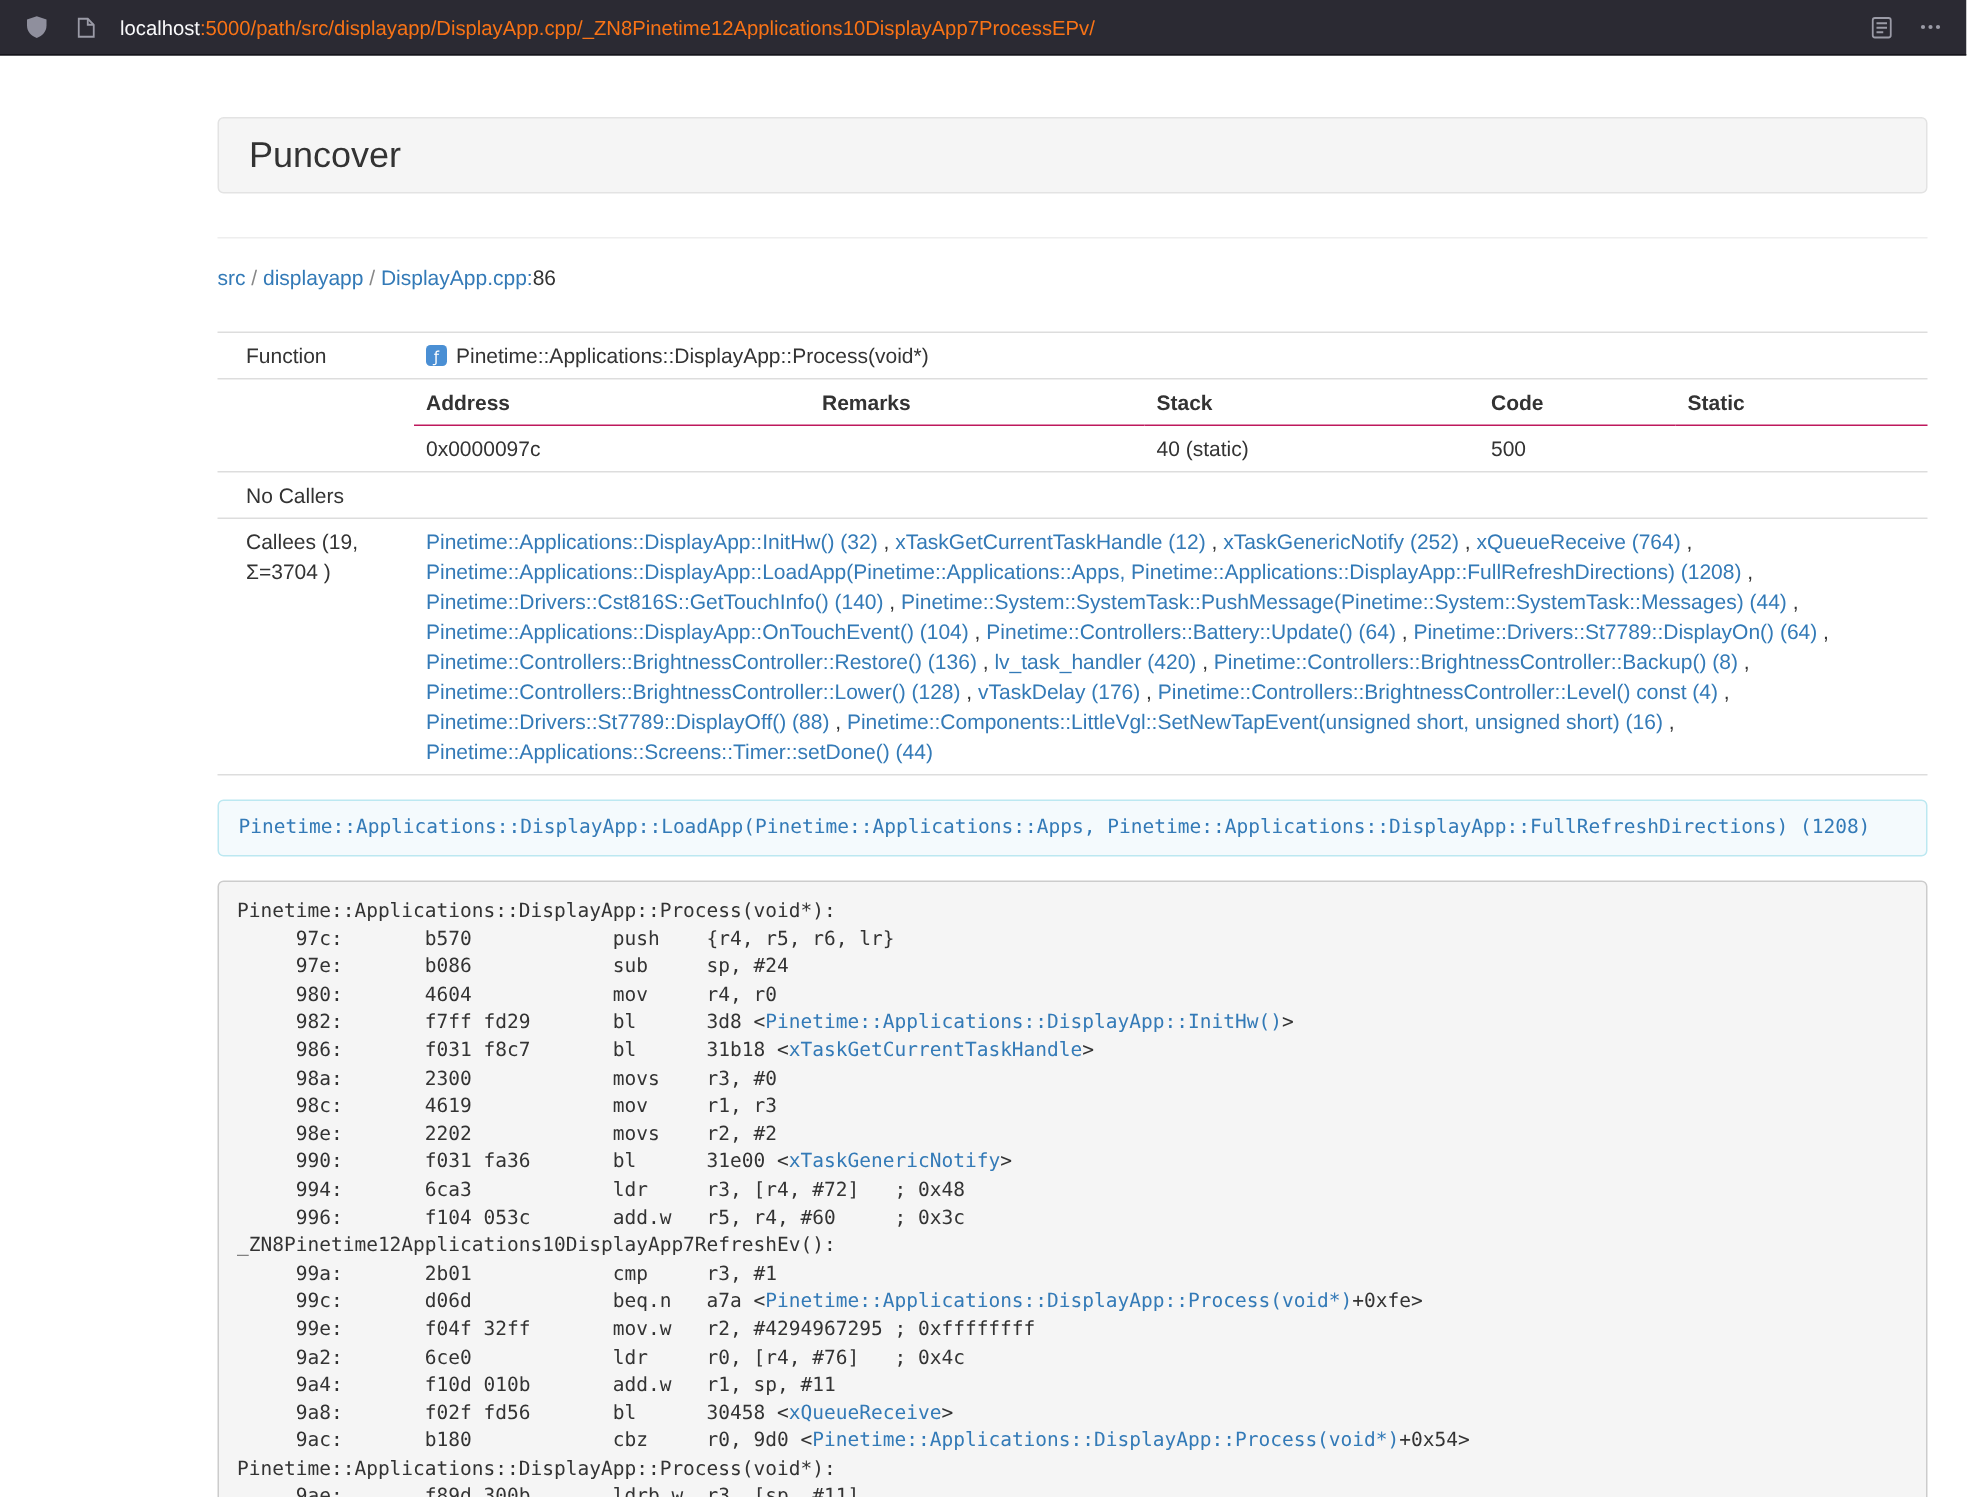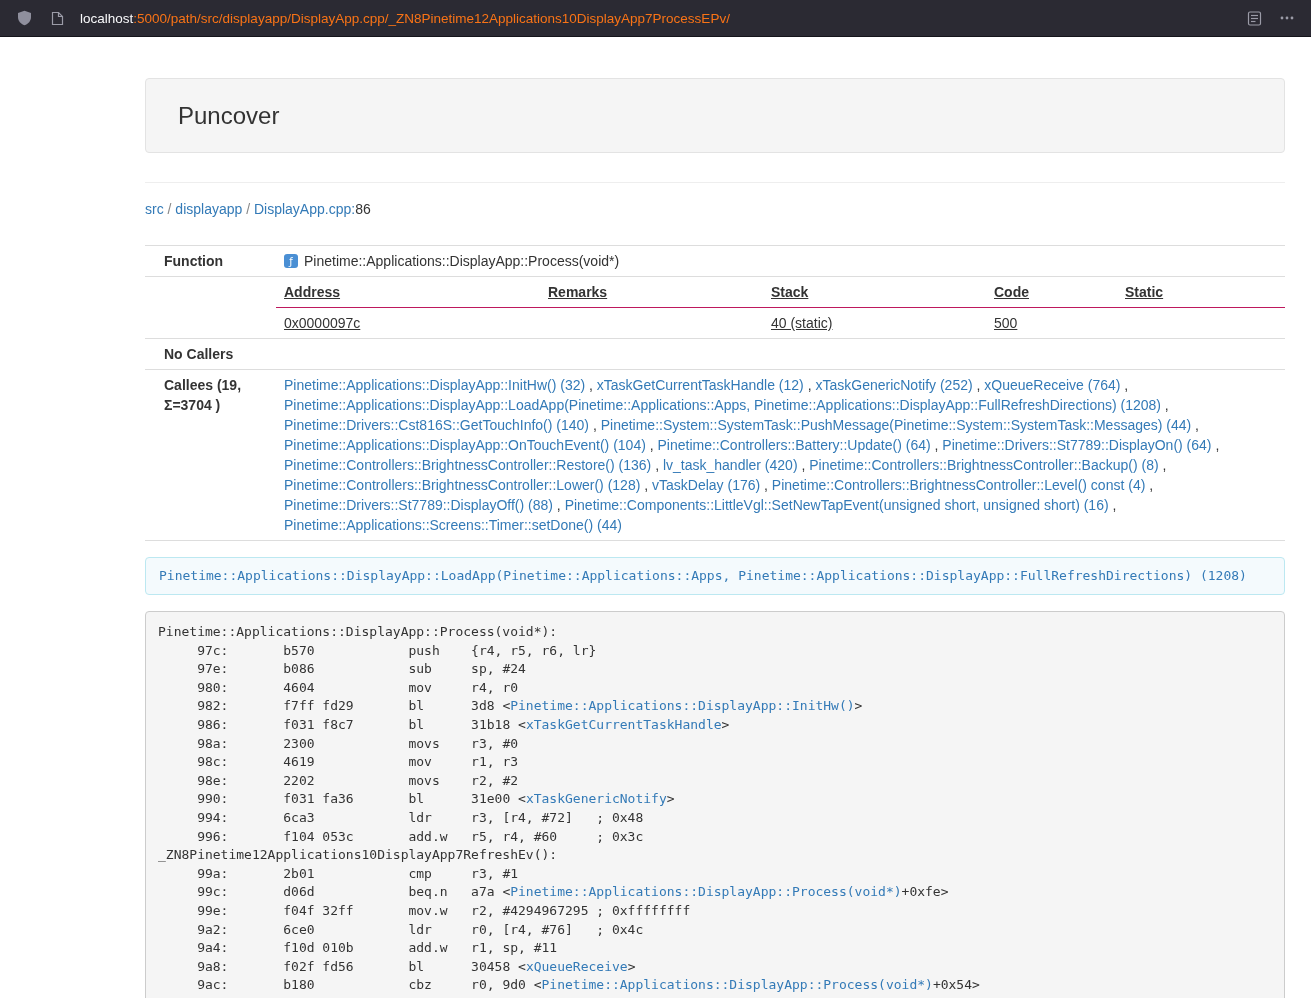--- a/index.html
+++ b/index.html
@@ -13,33 +13,33 @@
     display:flex;align-items:center;padding:0 14px;gap:13px;}
   .chrome .icon{display:inline-flex;align-items:center;justify-content:center;
     width:20px;height:20px;flex:0 0 auto;cursor:default;}
   .urlbar{flex:1;display:flex;font-size:13.5px;
     overflow:hidden;white-space:nowrap;}
   .url-host{color:#f9f9fb}
   .url-path{color:#f97316}
   
   .page{width:1140px;margin-left:145px;padding-top:41px;}
   .well{background:#f5f5f5;border:1px solid #e3e3e3;border-radius:4px;padding:11px 20px;}
-  .well h1{margin:12px;font-size:24px;font-weight:400;color:#333;line-height:27px;}
+  .well h1{margin:0;font-size:24px;font-weight:400;color:#333;line-height:27px;}
   hr{border:none;border-top:1px solid #eee;margin:29px 0 18px;}
   .breadcrumb{margin:0 0 28px;font-size:14px;}
   .bc-sep{color:#888;}
   a{color:#337ab7;text-decoration:none;}
   
   table.func{width:100%;border-collapse:collapse;border-bottom:1px solid #ddd;font-size:14px;}
   table.func>tbody>tr>th,table.func>tbody>tr>td{
     border-top:1px solid #ddd;padding:5px 8px;vertical-align:top;text-align:left;line-height:20px;}
-  table.func>tbody>tr>th{font-weight:bold;width:131px;padding-left:19px;}
+  table.func>tbody>tr>th{font-weight:normal;width:131px;padding-left:19px;}
   td.inner-cell{padding:0 !important;}
   table.inner{width:100%;border-collapse:collapse;font-size:14px;}
-  table.inner th,table.inner td{padding:5px 8px;text-align:left;line-height:20px;text-decoration:underline;}
+  table.inner th,table.inner td{padding:5px 8px;text-align:left;line-height:20px;}
   table.inner th{font-weight:bold;}
   table.inner td{border-top:1px solid #be185d;}
   table.inner th:nth-child(1){width:264px}
   table.inner th:nth-child(2){width:223px}
   table.inner th:nth-child(3){width:223px}
   table.inner th:nth-child(4){width:131px}
   .callees{line-height:20px;}
   .callees a{white-space:nowrap;}
   .sep{color:#333;}
   .func-icon{display:inline-block;vertical-align:-2px;margin-right:6px;line-height:0;}

